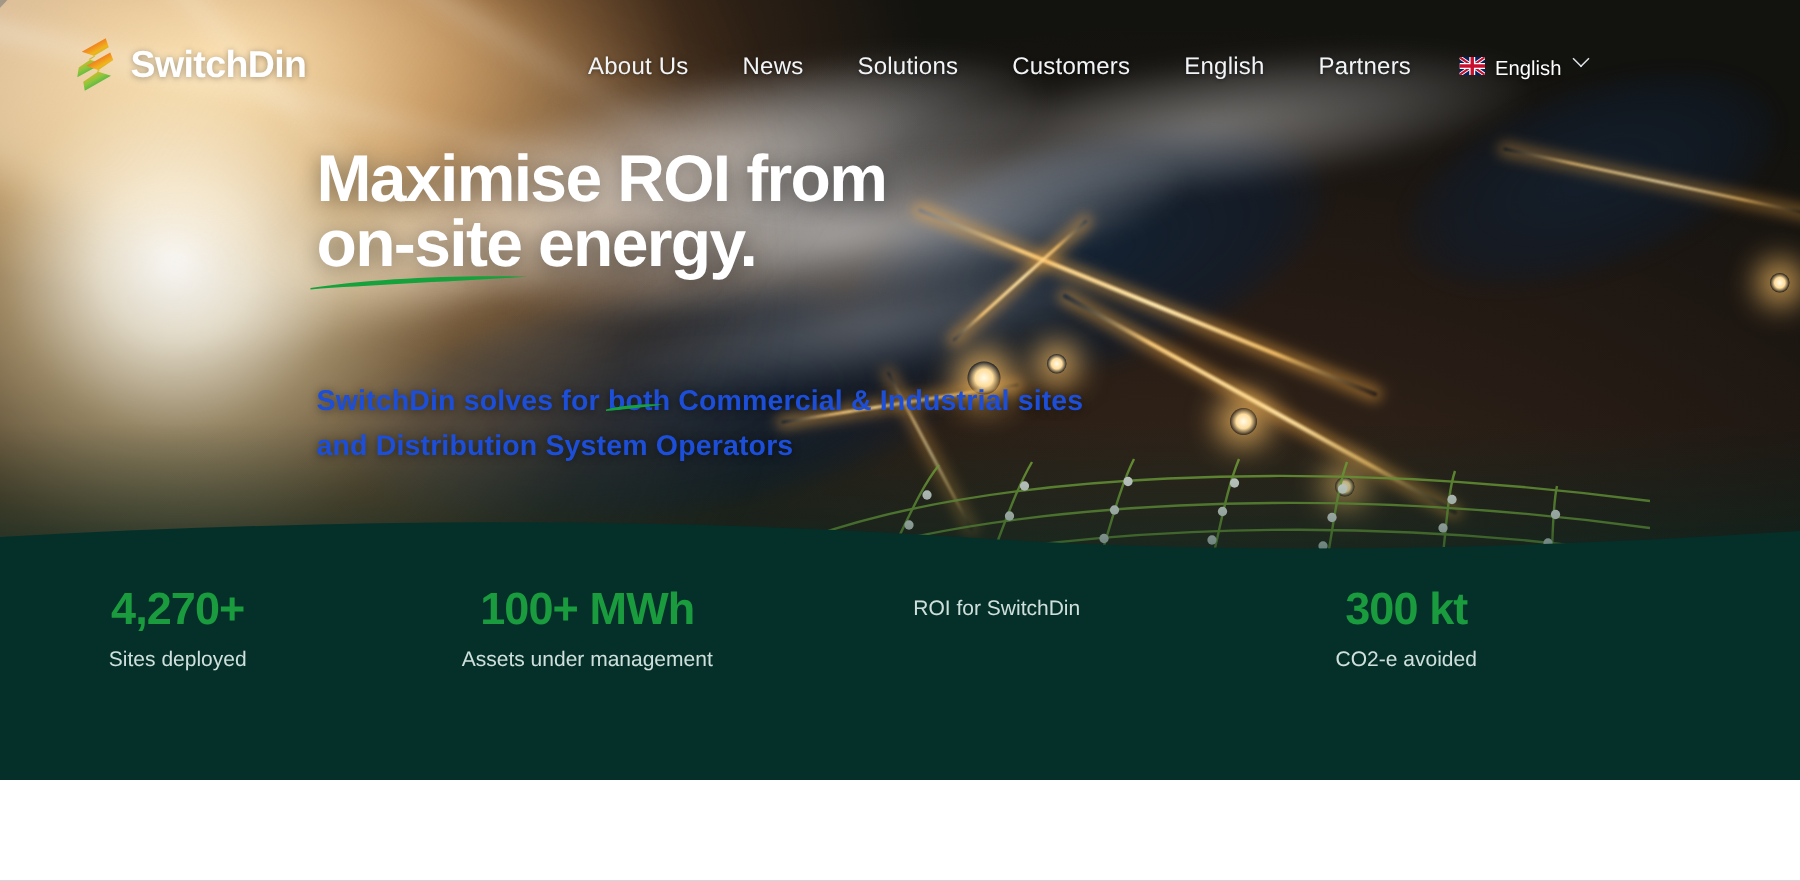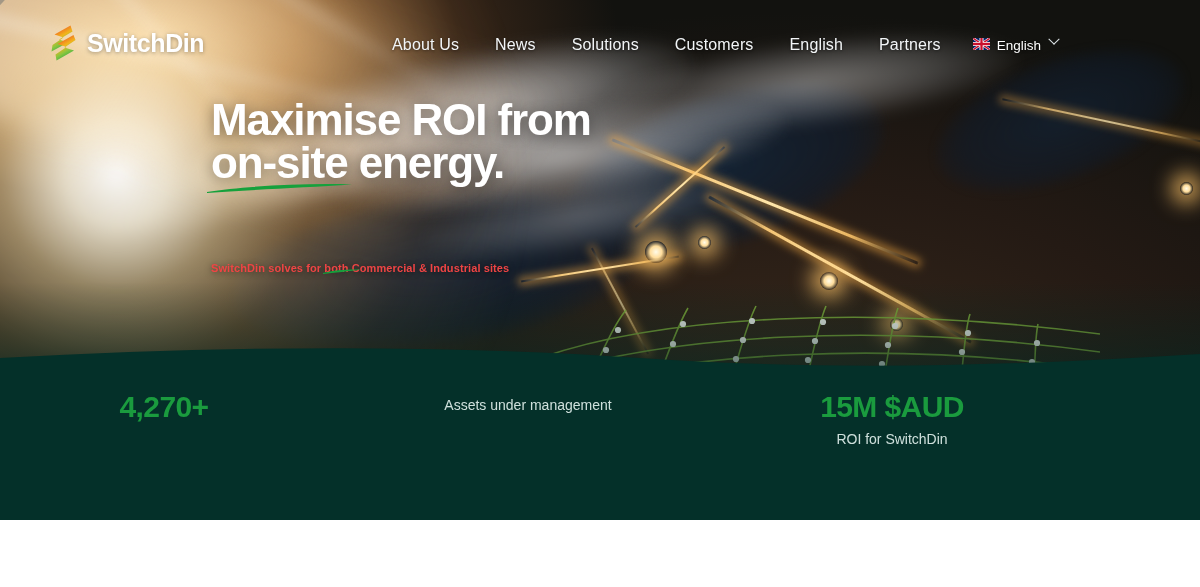--- a/index.html
+++ b/index.html
@@ -170,21 +170,21 @@
   .herocopy { position:absolute; left:211px; top:98px; z-index:30; width:720px; }
   .headline {
     color:#fff; font-size:44px; line-height:43px; font-weight:700; letter-spacing:-1.1px;
     text-shadow:0 2px 14px rgba(0,0,0,0.42);
   }
   .hl-2 { position:relative; display:inline-block; }
   .underline-main { position:absolute; left:-6px; top:40px; width:150px; height:14px; }
 
   .subcopy { margin-top:69px; }
   .subline {
-    color:#ef4444; font-size:11px; font-weight:700; line-height:30px; letter-spacing:0.1px;
+    color:#1d4ed8; font-size:19px; font-weight:700; line-height:30px; letter-spacing:0.1px;
     text-shadow:0 1px 6px rgba(0,0,0,0.5);
   }
   .sub-both { position:relative; display:inline-block; }
   .underline-both { position:absolute; left:-2px; top:15px; width:40px; height:7px; }
 
   
   .band {
     position:absolute; left:0; top:330px; width:1200px; height:190px; z-index:25;
   }
   .band-shape { position:absolute; left:0; top:0; width:1200px; height:190px; }
@@ -337,36 +337,42 @@
         </svg>
       </span>
     </div>
 
     <div class="subcopy">
       <div class="subline">
         <span>SwitchDin solves for </span><span class="sub-both"><span>both</span><svg class="underline-both" viewBox="0 0 40 7" preserveAspectRatio="none">
               <path d="M1,5 C 12,2 28,1 39,1.6 C 28,3.4 12,4.8 1,6 Z" fill="#15a13c"></path>
             </svg></span><span> Commercial &amp; Industrial sites</span>
       </div>
+      <div class="subline">and Distribution System Operators</div>
     </div>
   </div>
 
   <div class="band">
     <svg class="band-shape" viewBox="0 0 1200 190" preserveAspectRatio="none">
       <path d="M0,28 C 220,16 430,14 640,28 C 830,41 1010,36 1200,24 L1200,190 L0,190 Z" fill="#043029"></path>
     </svg>
 
     <div class="stats">
       <div class="stat">
         <div class="stat-value">4,270+</div>
+        <div class="stat-label">Sites deployed</div>
       </div>
       <div class="stat">
+        <div class="stat-value">100+ MWh</div>
         <div class="stat-label">Assets under management</div>
       </div>
       <div class="stat">
-        <div class="stat-value">15M $AUD</div>
         <div class="stat-label">ROI for SwitchDin</div>
+      </div>
+      <div class="stat">
+        <div class="stat-value">300 kt</div>
+        <div class="stat-label">CO2-e avoided</div>
       </div>
     </div>
   </div>
 
   <div class="page-bottom"></div>
 </div>
 
 </body></html>

